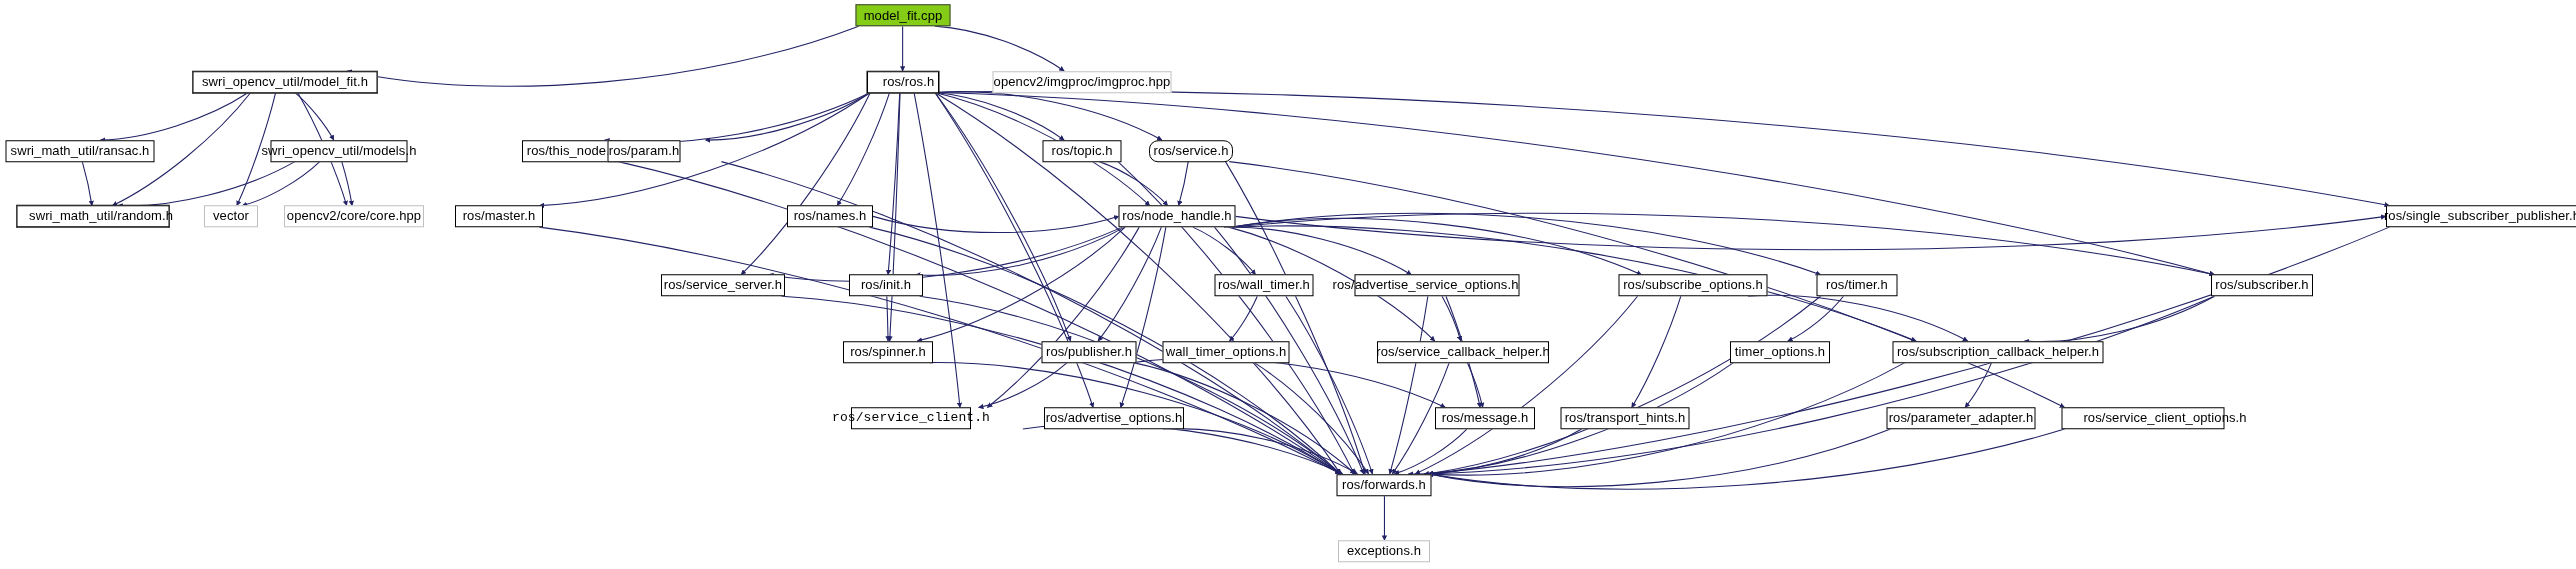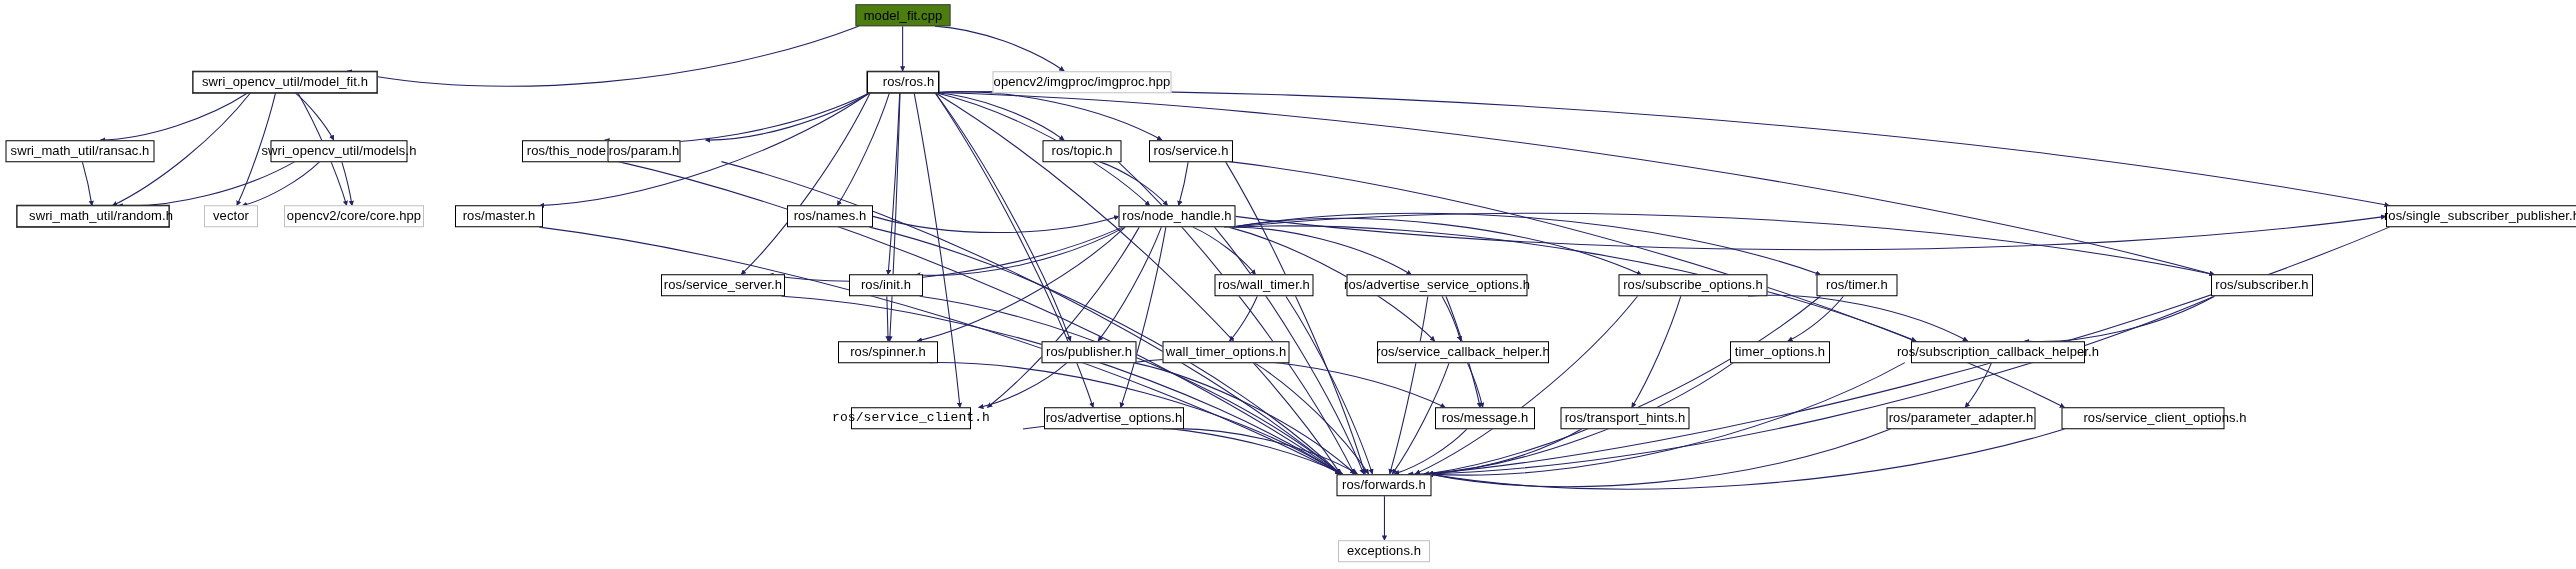--- a/index.html
+++ b/index.html
@@ -33,21 +33,21 @@
     font-size: 13px;
     line-height: 1;
     color: #000000;
     background: #ffffff;
     border: 0.9px solid #000000;
     height: 21.5px;
     transform: translate(-50%, -50%);
     letter-spacing: 0.1px;
   }
   .node.root {
-    background: #4d7c0f;
+    background: #84cc16;
     border: 0.9px solid #404040;
     text-align: right;
   }
   .node.sys {
     border: 0.9px solid #c0c0c0;
     color: #000000;
   }
   .node.thick {
     border: 0.9px solid #000000;
     box-shadow: 0 0 0 0.5px #000000;
@@ -173,21 +173,21 @@
       </div>
       <div class="node" style="left: 572px; top: 151px; width: 100px;">
         <span>ros/this_node.h</span>
       </div>
       <div class="node" style="left: 644px; top: 151px; width: 73px;">
         <span>ros/param.h</span>
       </div>
       <div class="node" style="left: 1082px; top: 151px; width: 79px;">
         <span>ros/topic.h</span>
       </div>
-      <div class="node" style="left: 1191px; top: 151px; width: 84px;">
+      <div class="node" style="left: 1191px; top: 151px; width: 84px; border-radius: 9px;">
         <span>ros/service.h</span>
       </div>
       <div class="node thick" style="left: 93px; top: 216px; width: 153px; padding-left: 16px;">
         <span>swri_math_util/random.h</span>
       </div>
       <div class="node sys" style="left: 231px; top: 216px; width: 54px;">
         <span>vector</span>
       </div>
       <div class="node sys" style="left: 354px; top: 216px; width: 140px;">
         <span>opencv2/core/core.hpp</span>
@@ -206,48 +206,48 @@
       </div>
       <div class="node" style="left: 723px; top: 285px; width: 124px;">
         <span>ros/service_server.h</span>
       </div>
       <div class="node" style="left: 886px; top: 285px; width: 74px;">
         <span>ros/init.h</span>
       </div>
       <div class="node" style="left: 1264px; top: 285px; width: 99px;">
         <span>ros/wall_timer.h</span>
       </div>
-      <div class="node" style="left: 1437px; top: 285px; width: 181px;">
+      <div class="node" style="left: 1437px; top: 285px; width: 165px; justify-content: flex-end;">
         <span>ros/advertise_service_options.h</span>
       </div>
       <div class="node" style="left: 1693px; top: 285px; width: 149px;">
         <span>ros/subscribe_options.h</span>
       </div>
       <div class="node" style="left: 1857px; top: 285px; width: 81px;">
         <span>ros/timer.h</span>
       </div>
       <div class="node" style="left: 2262px; top: 285px; width: 102px;">
         <span>ros/subscriber.h</span>
       </div>
-      <div class="node" style="left: 888px; top: 352px; width: 100px;">
+      <div class="node" style="left: 888px; top: 352px; width: 90px;">
         <span>ros/spinner.h</span>
       </div>
       <div class="node" style="left: 1089px; top: 352px; width: 95px;">
         <span>ros/publisher.h</span>
       </div>
       <div class="node" style="left: 1226px; top: 352px; width: 127px;">
         <span>wall_timer_options.h</span>
       </div>
       <div class="node" style="left: 1463px; top: 352px; width: 172px;">
         <span>ros/service_callback_helper.h</span>
       </div>
       <div class="node" style="left: 1780px; top: 352px; width: 100px;">
         <span>timer_options.h</span>
       </div>
-      <div class="node" style="left: 1998px; top: 352px; width: 174px;">
+      <div class="node" style="left: 1998px; top: 352px; width: 211px;">
         <span>ros/subscription_callback_helper.h</span>
       </div>
       <div class="node" style="left: 911px; top: 418px; width: 120px; font-family: Liberation Mono, monospace;">
         <span>ros/service_client.h</span>
       </div>
       <div class="node" style="left: 1114px; top: 418px; width: 140px;">
         <span>ros/advertise_options.h</span>
       </div>
       <div class="node" style="left: 1485px; top: 418px; width: 100px;">
         <span>ros/message.h</span>

